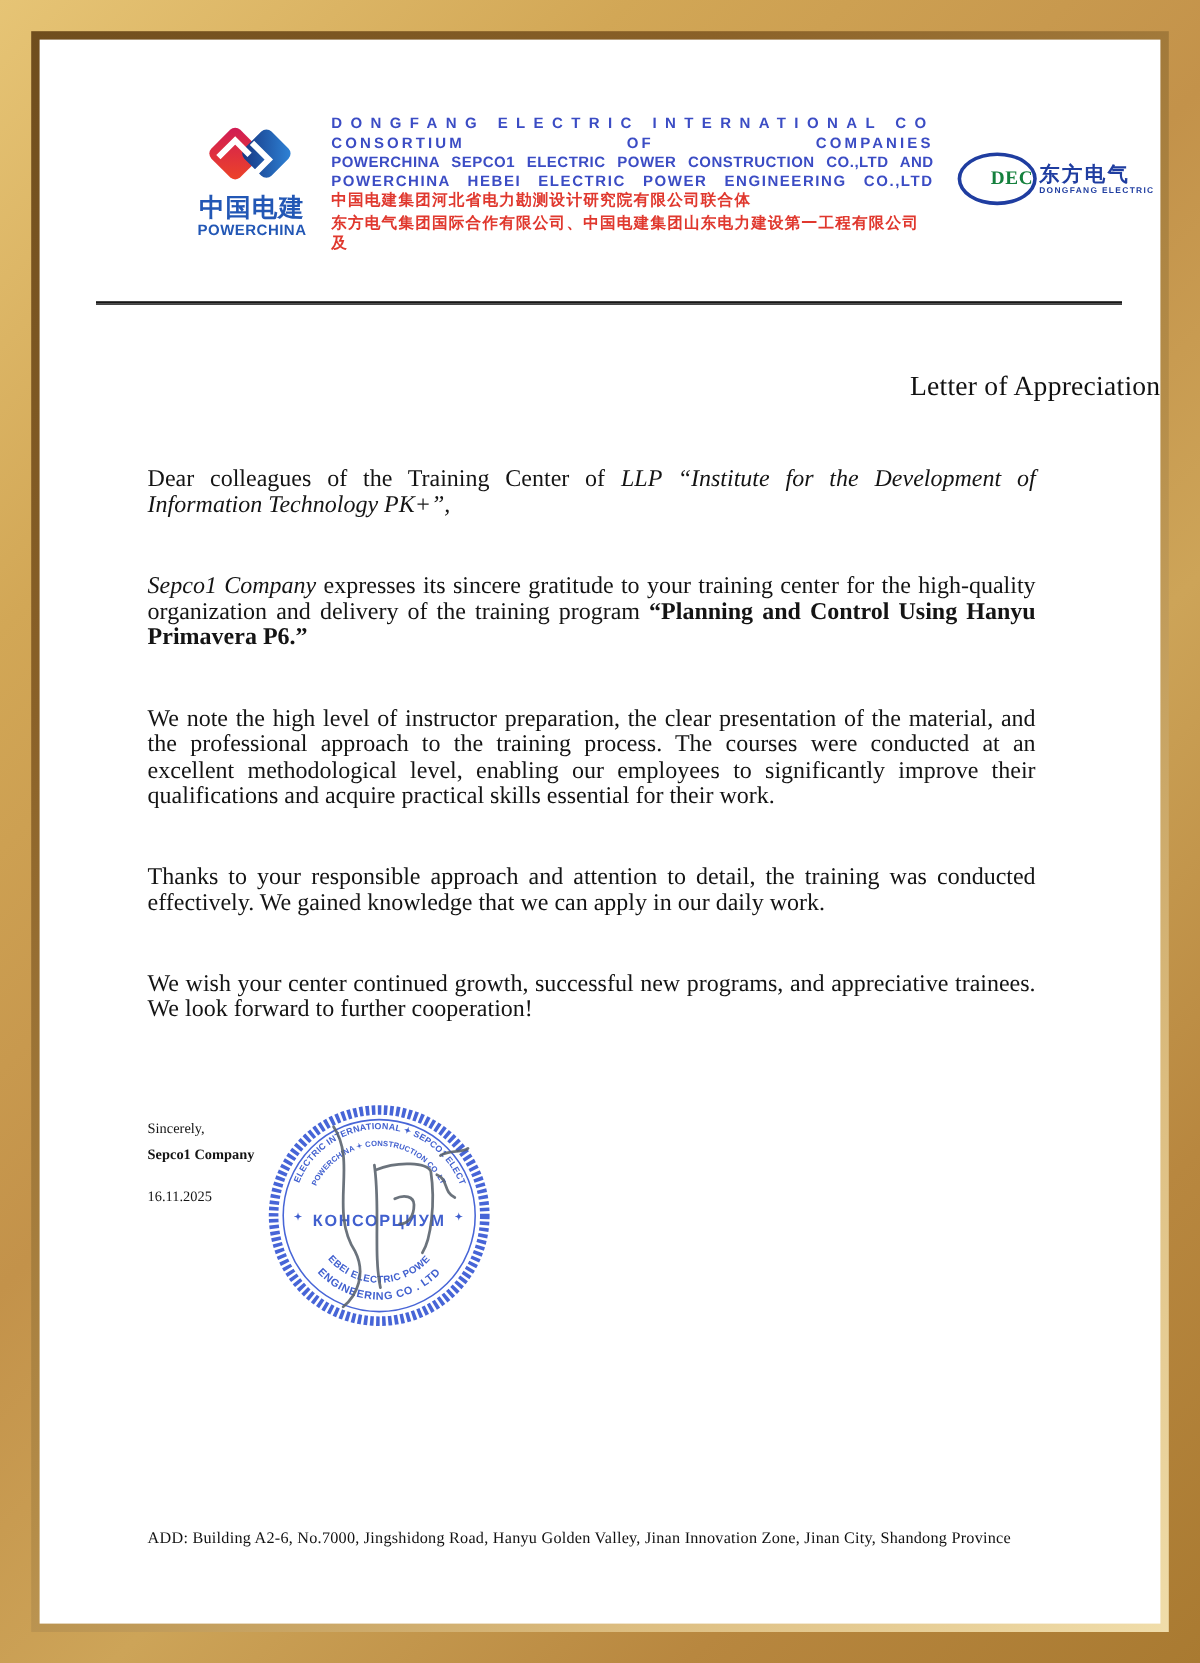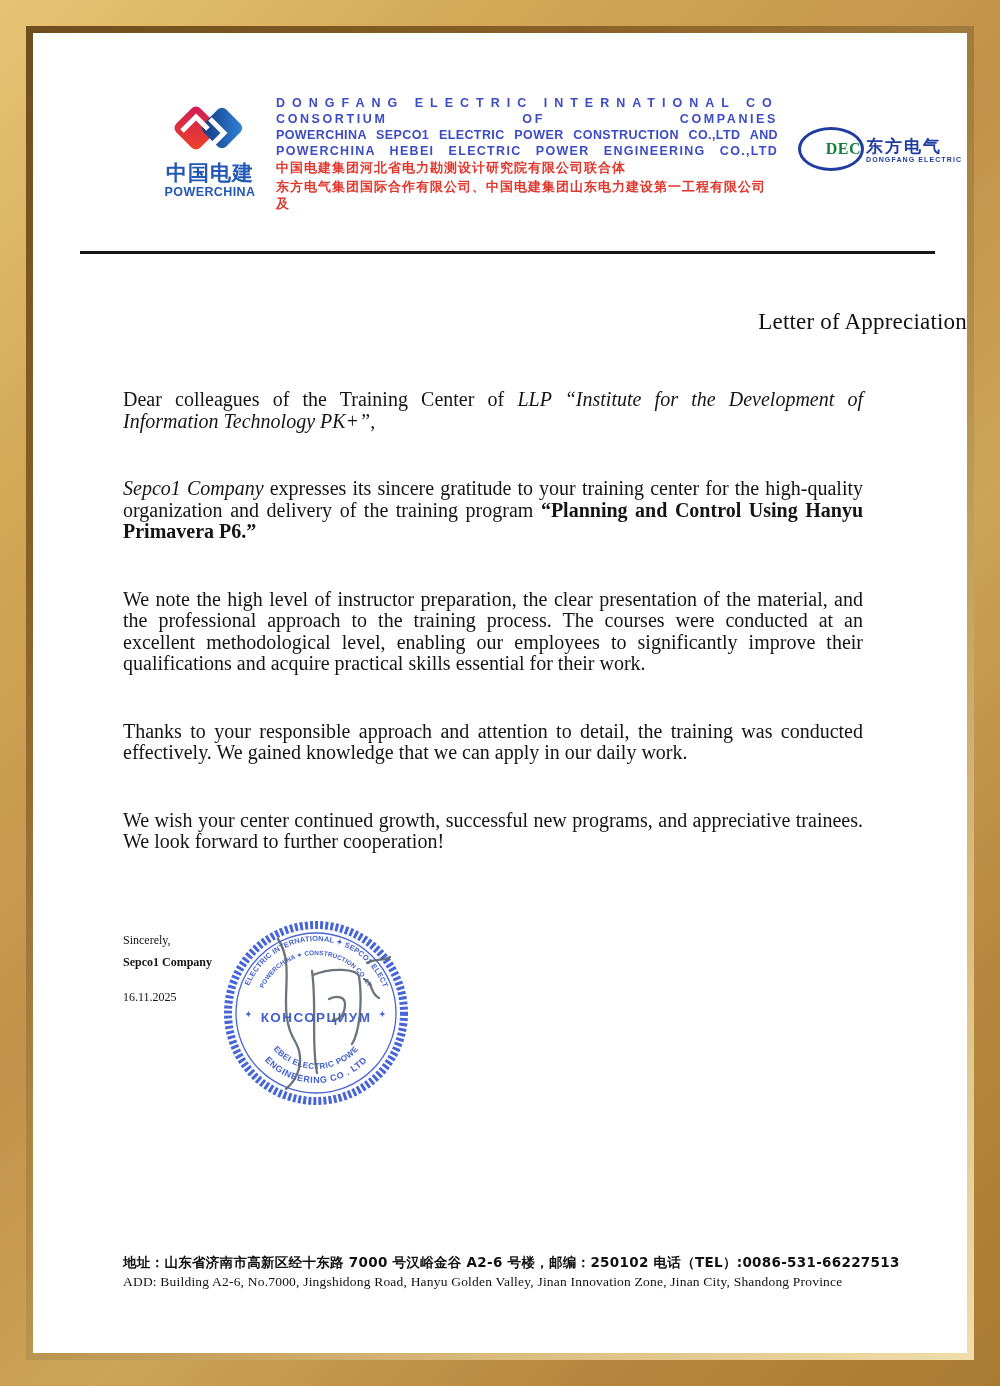--- a/index.html
+++ b/index.html
@@ -169,17 +169,16 @@
         <path d="M 96,58 C 101,92 95,132 101,160"></path>
         <path d="M 97,62 C 116,54 140,56 143,63 C 147,90 143,120 136,131"></path>
         <path d="M 113,86 C 121,82 129,84 129,91 C 129,101 124,107 117,107"></path>
         <path d="M 151,50 C 159,45 169,48 174,44"></path>
         <path d="M 148,66 C 158,70 153,80 163,85"></path>
       </g>
     </svg>
   </div>
 
   <div class="footer">
-    <div class="f-cn">地址：山东省济南市高新区经十东路 7000 号汉峪金谷 A2-6 号楼，邮编：250102 电话（TEL）:0086-531-66227513</div>
     <div class="f-en">ADD: Building A2-6, No.7000, Jingshidong Road, Hanyu Golden Valley, Jinan Innovation Zone, Jinan City, Shandong Province</div>
   </div>
 
 </div>
 
 </body></html>

